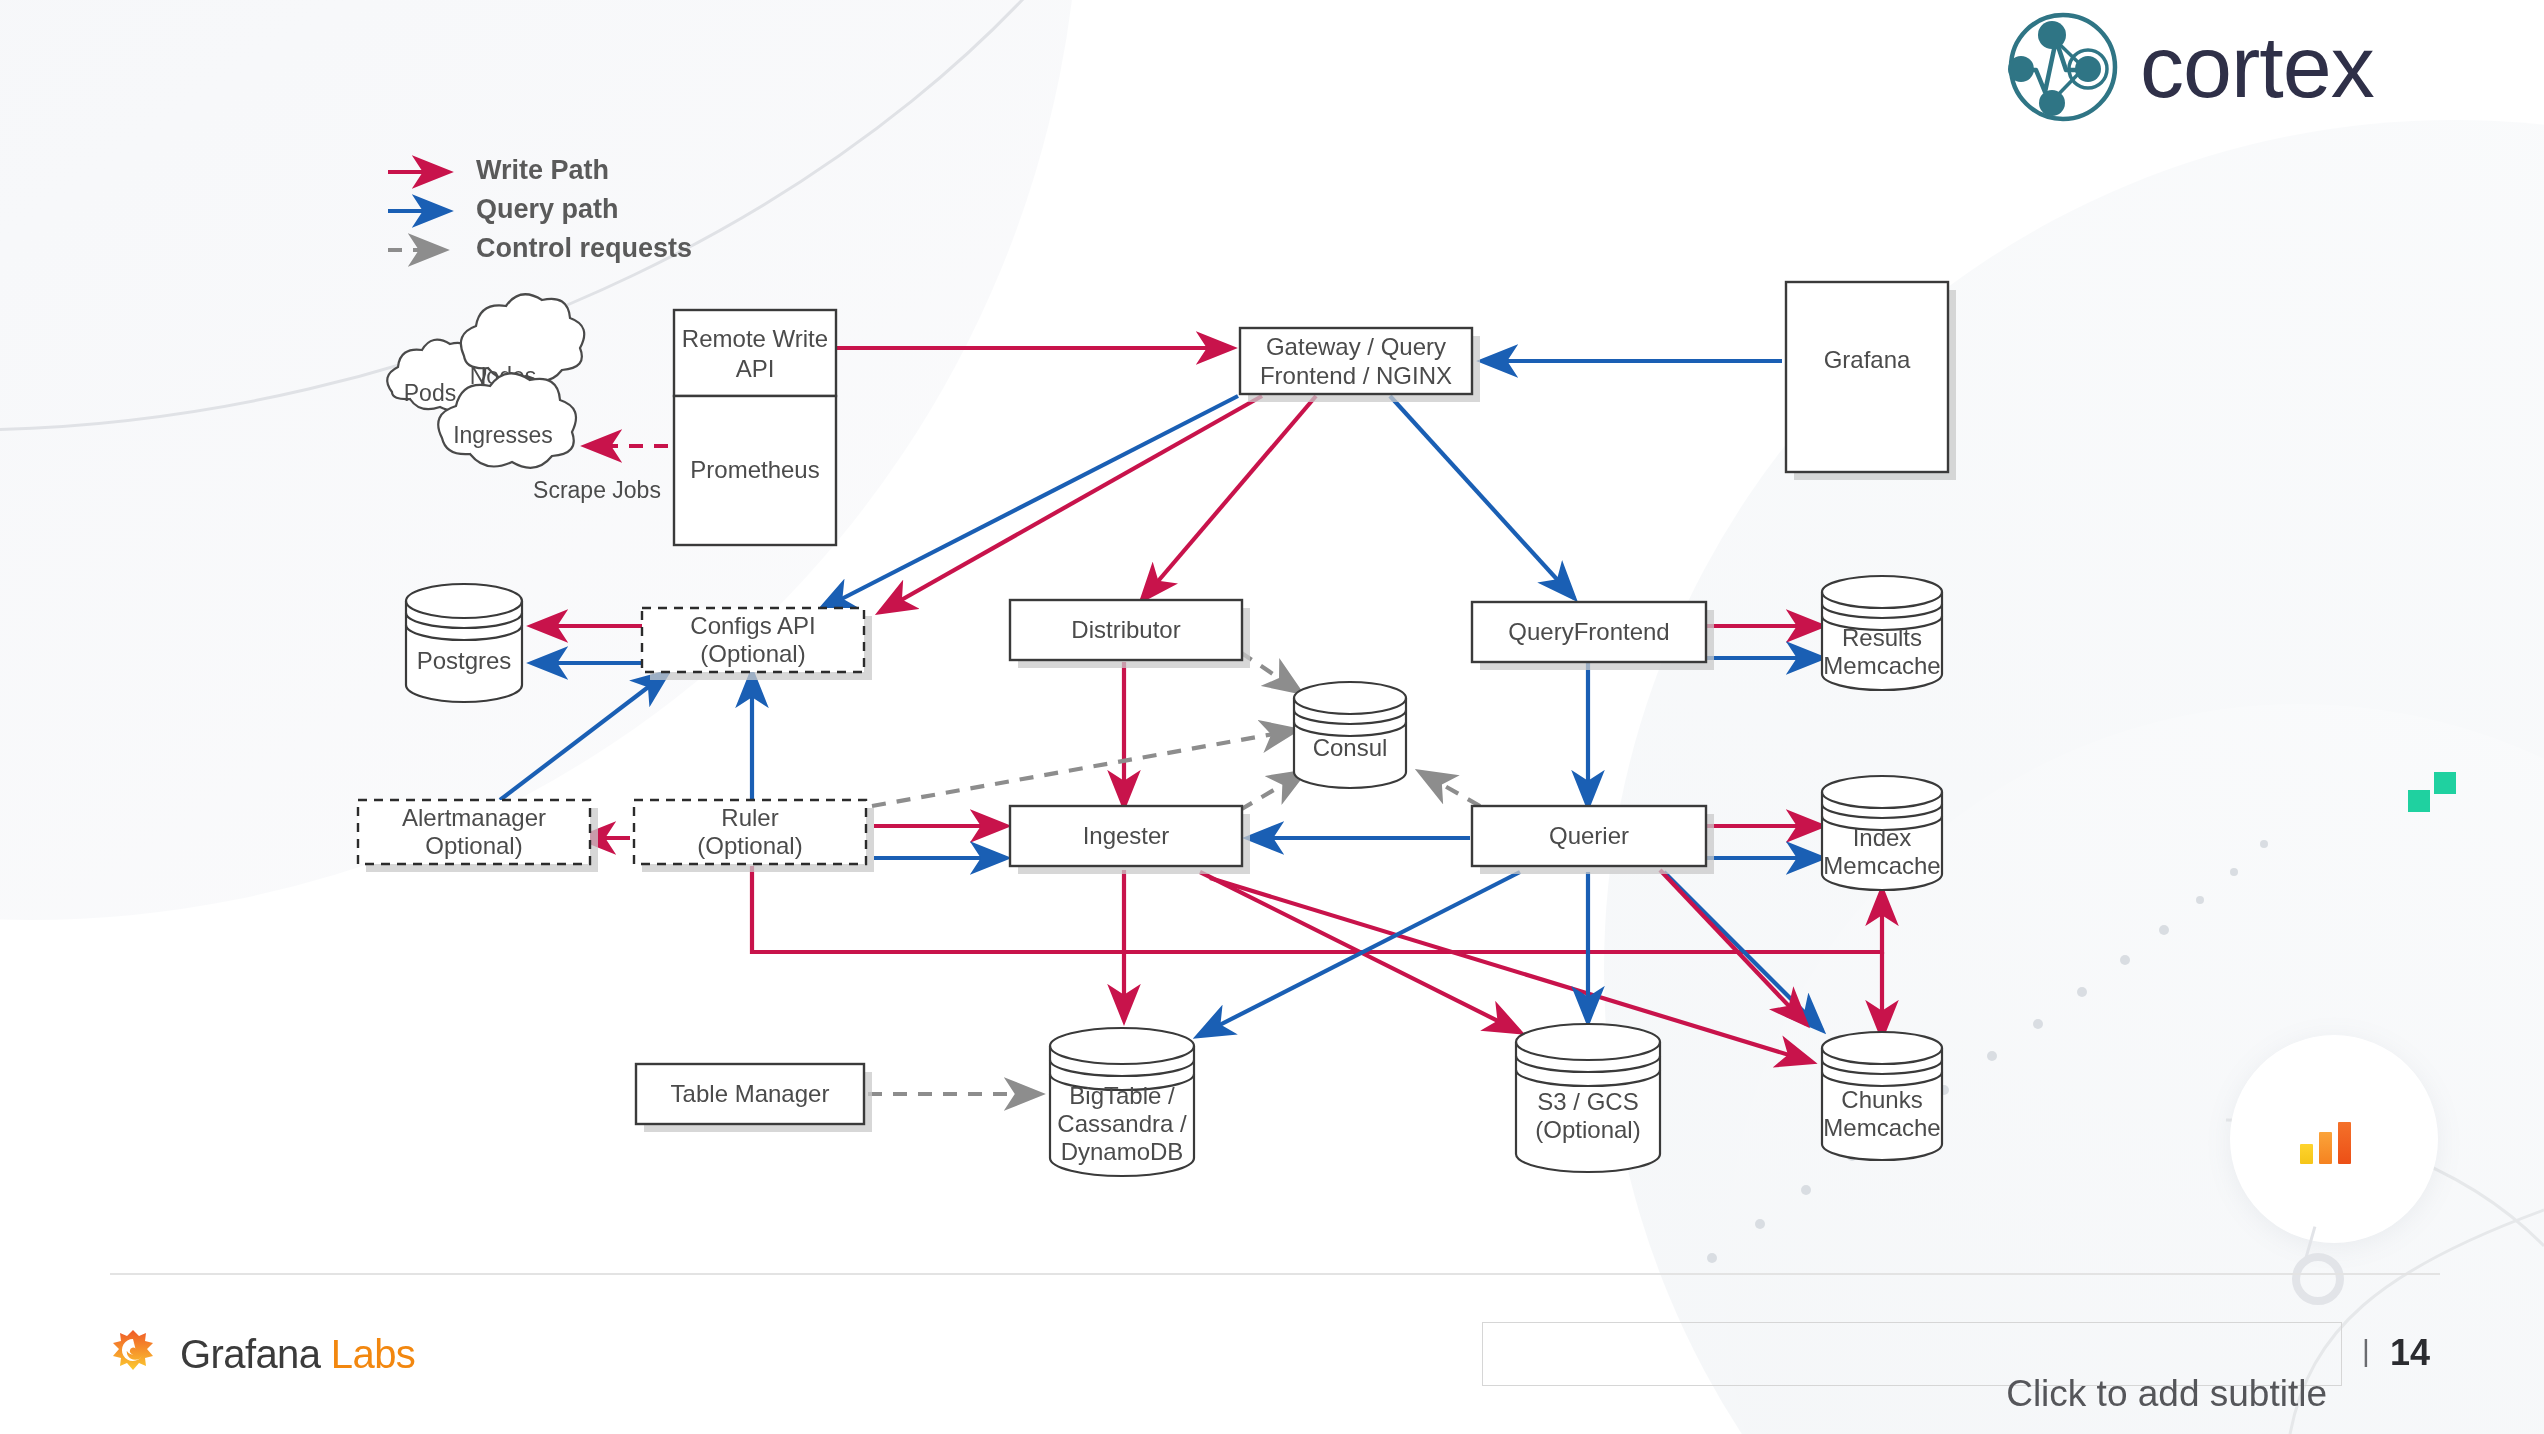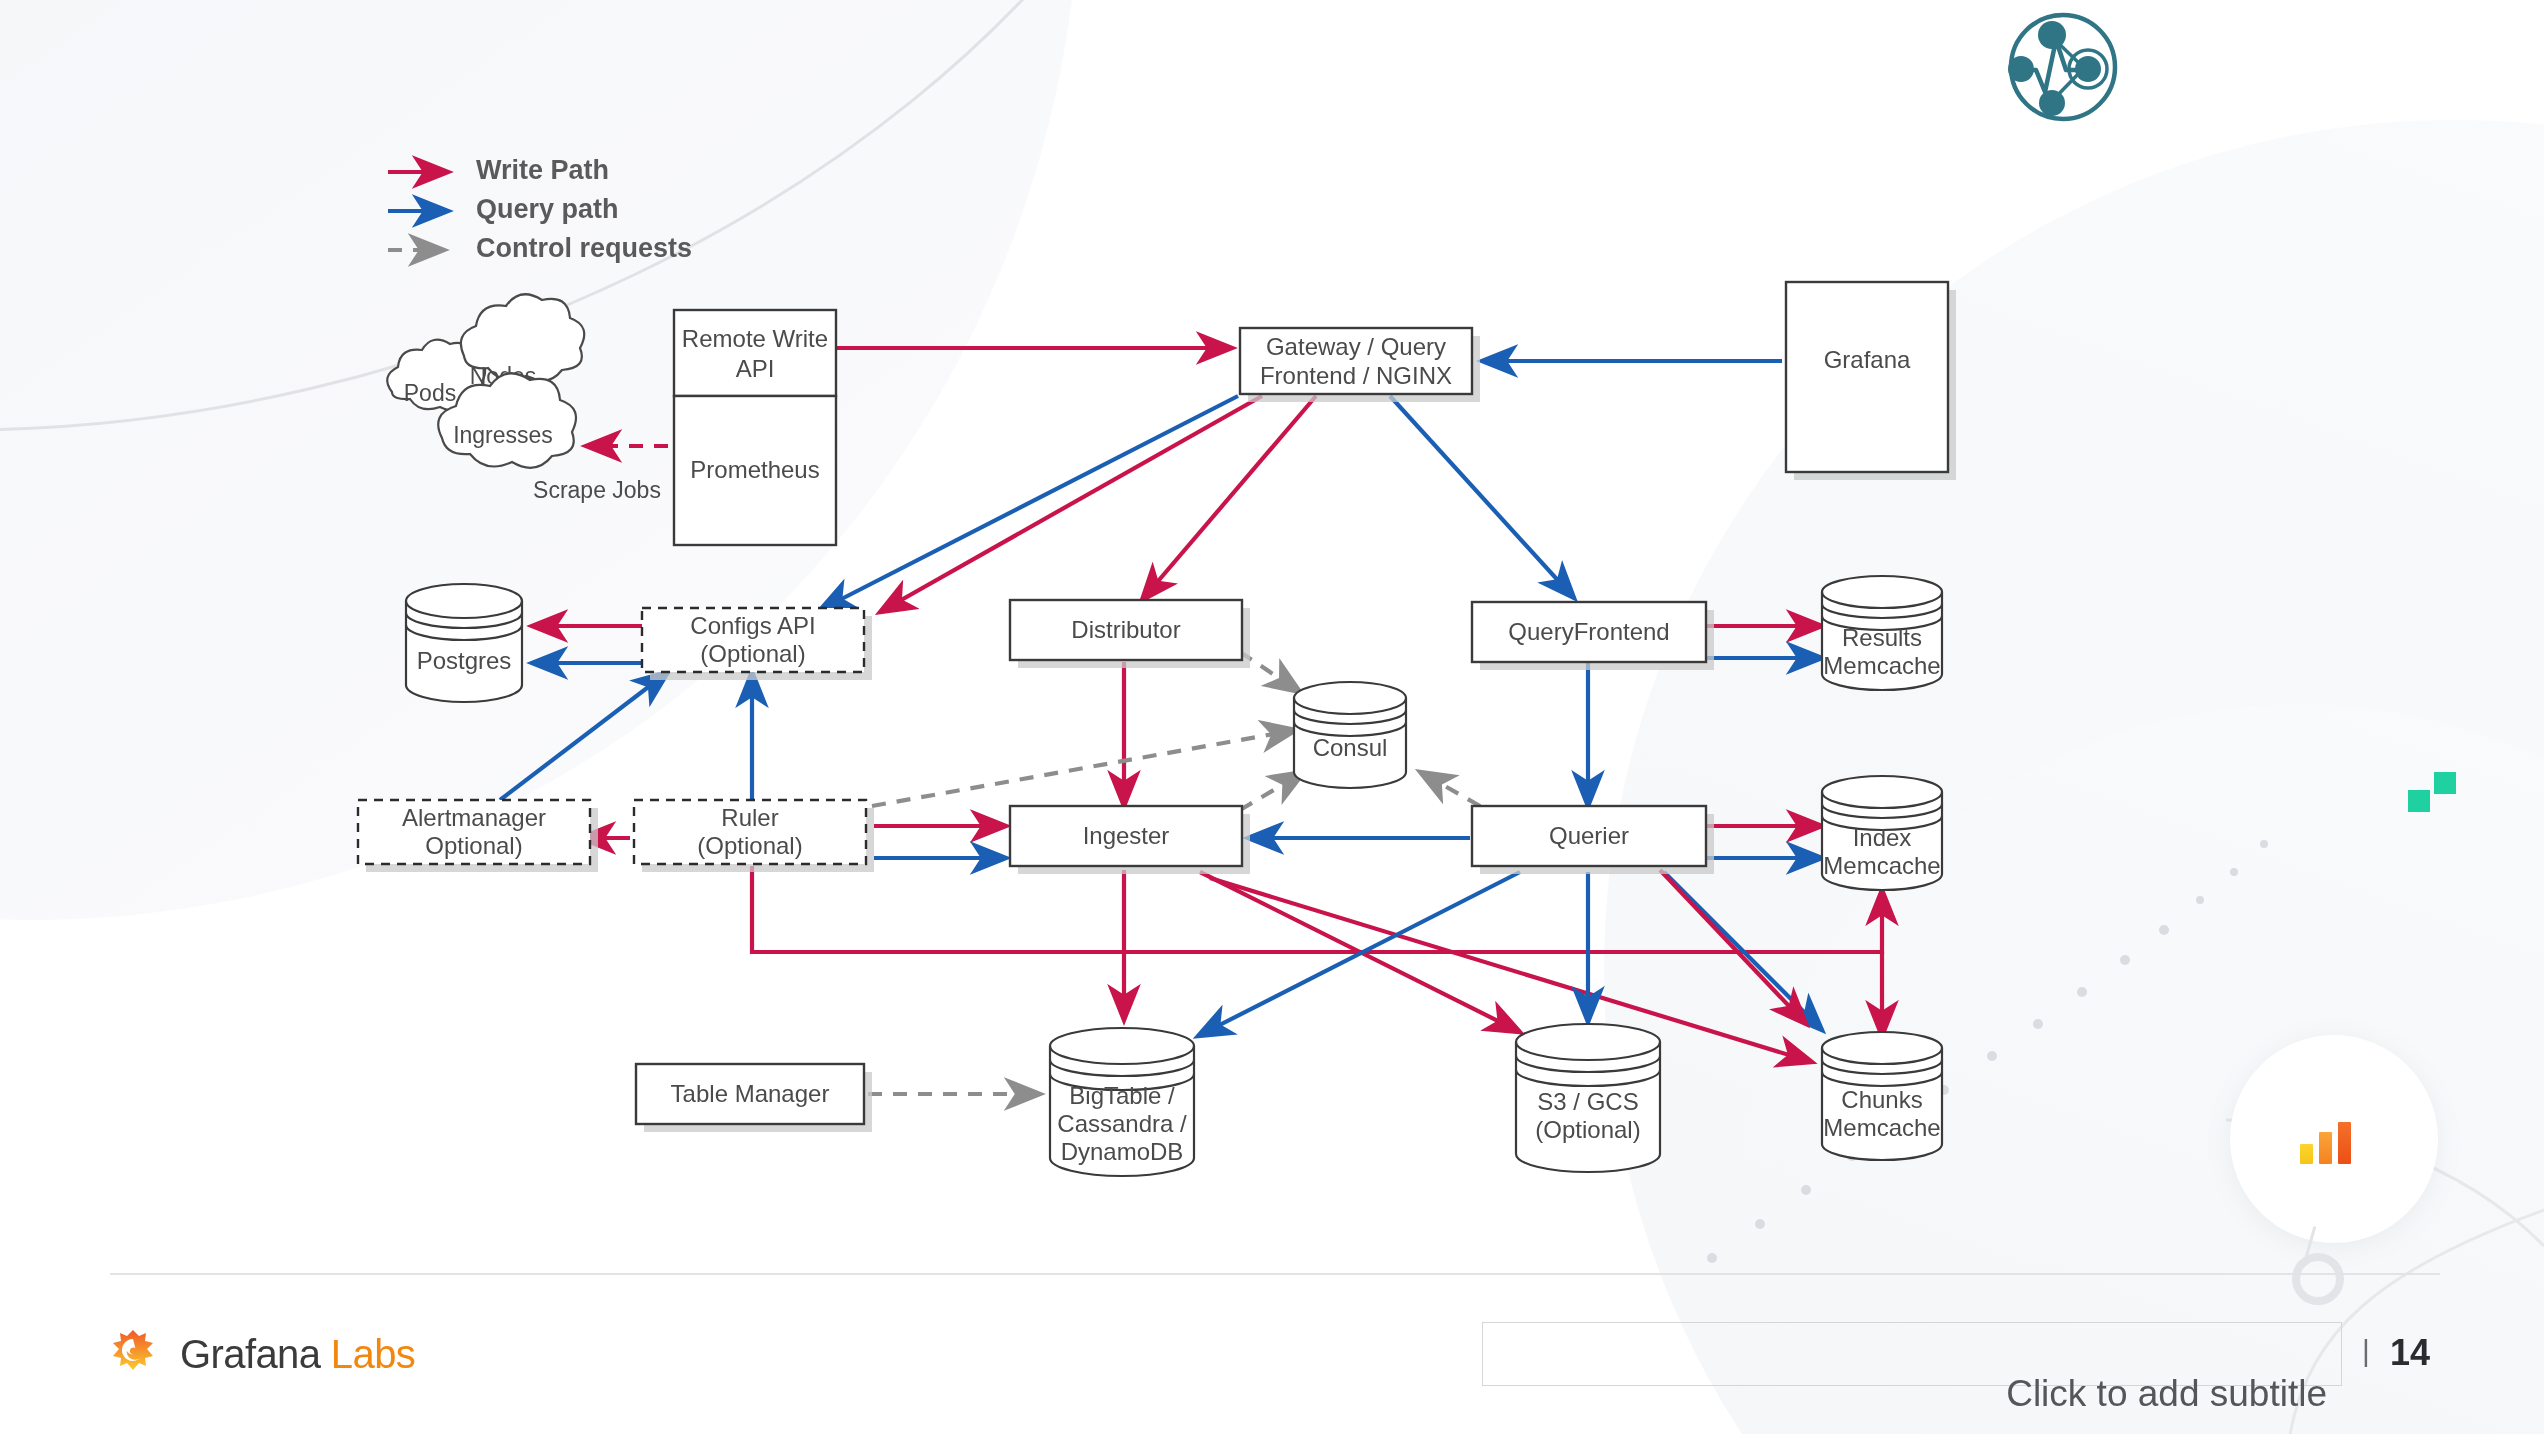--- a/index.html
+++ b/index.html
@@ -152,20 +152,21 @@
       <circle cx="59" cy="59" r="52" fill="none" stroke="#2f7585" stroke-width="4.5"></circle>
       <line x1="48" y1="29" x2="78" y2="58" stroke="#2f7585" stroke-width="3.5"></line>
       <line x1="48" y1="93" x2="78" y2="62" stroke="#2f7585" stroke-width="3.5"></line>
       <polyline points="17,62 32,62 41,84 52,32 62,62 80,62" fill="none" stroke="#2f7585" stroke-width="4.5" stroke-linejoin="round"></polyline>
       <circle cx="48" cy="27" r="14" fill="#2f7585"></circle>
       <circle cx="48" cy="95" r="13" fill="#2f7585"></circle>
       <circle cx="17" cy="61" r="13" fill="#2f7585"></circle>
       <circle cx="84" cy="61" r="19" fill="none" stroke="#2f7585" stroke-width="3.5"></circle>
       <circle cx="84" cy="61" r="13" fill="#2f7585"></circle>
     </svg>
+    <span class="cortex-word">cortex</span>
   </div>
 
   <div class="footer-rule"></div>
 
   <div class="grafana-logo">
     <svg width="46" height="46" viewBox="0 0 46 46">
       <defs>
         <linearGradient id="gfg" x1="0" y1="0" x2="0" y2="1">
           <stop offset="0%" stop-color="#f05a28"></stop>
           <stop offset="100%" stop-color="#fbca2f"></stop>

